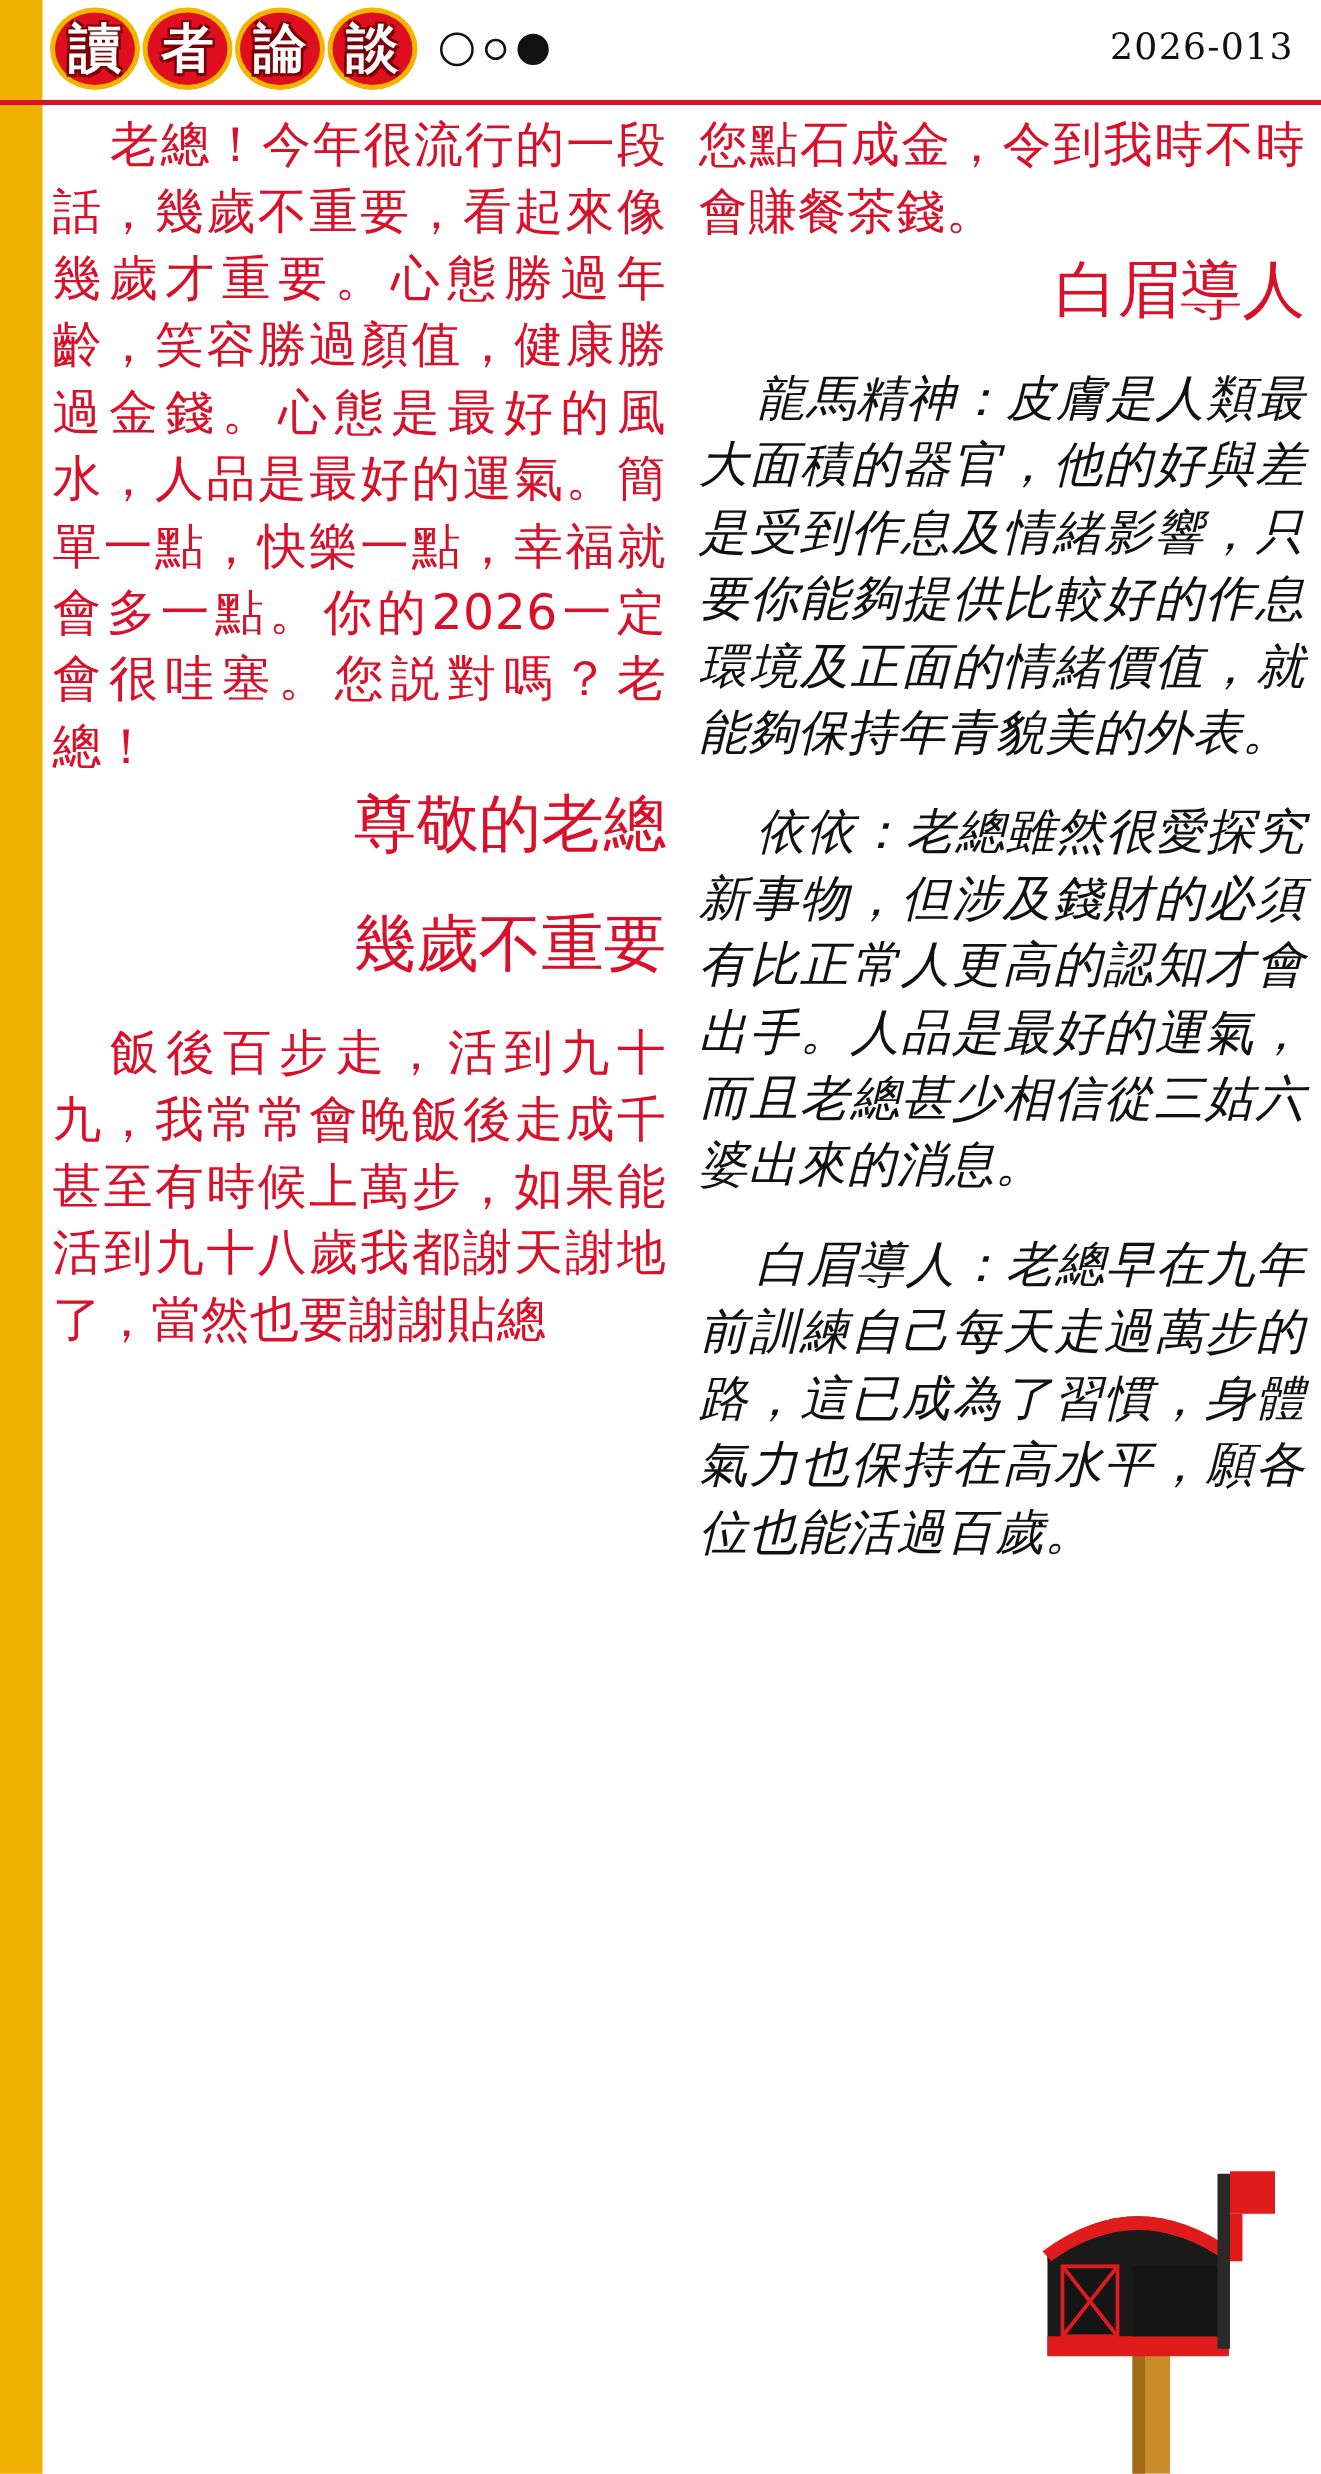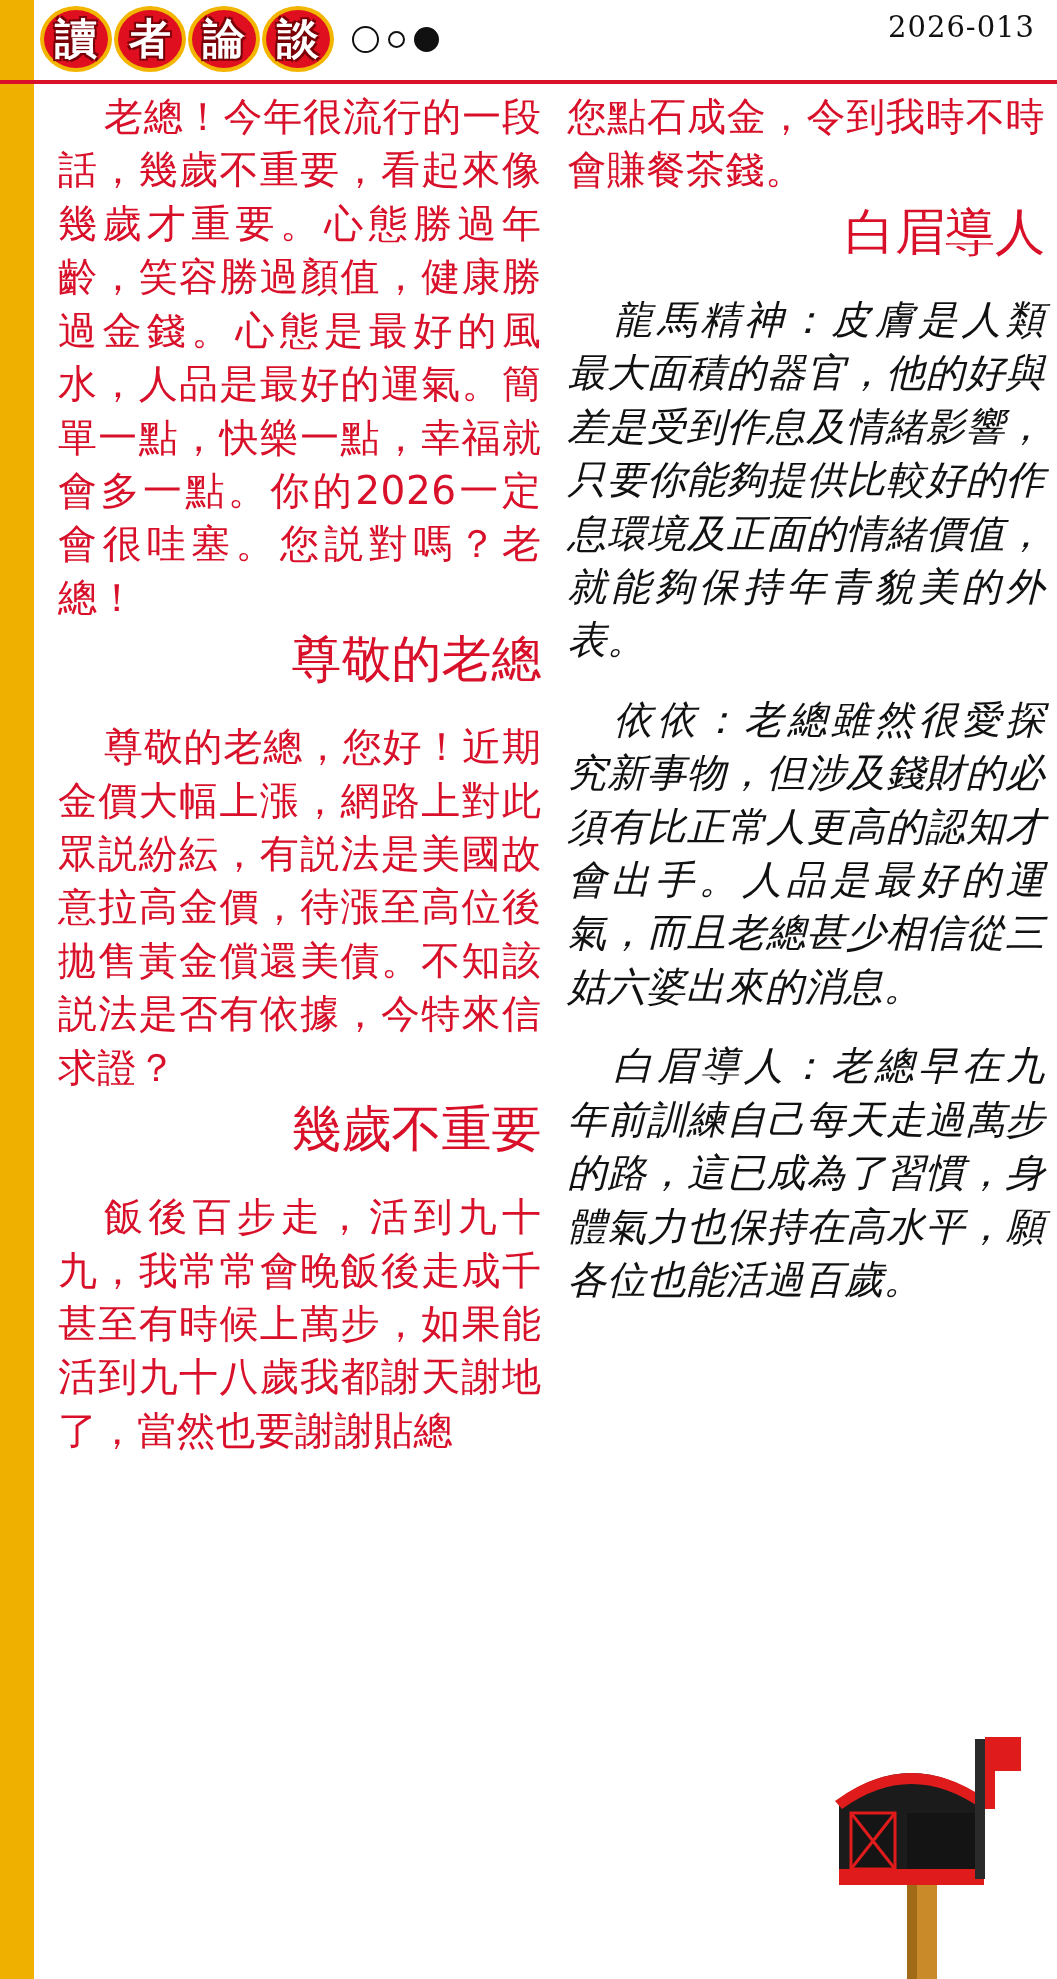--- a/index.html
+++ b/index.html
@@ -69,37 +69,36 @@
     border: 2px solid #111;
     box-sizing: border-box;
   }
   .dot.big-hollow { width: 27px; height: 27px; background: #fff; }
   .dot.small-hollow { width: 17px; height: 17px; background: #fff; }
   .dot.solid { width: 25px; height: 25px; background: #111; border-color: #111; }
 
   .issue-number {
     position: absolute;
     right: 22px;
-    top: 10px;
+    top: 20px;
     font-family: "DejaVu Serif", "Liberation Serif", serif;
     font-size: 29px;
     color: #111;
     letter-spacing: 1px;
   }
 
   
   .columns {
     position: absolute;
     top: 90px;
     left: 34px;
     right: 0;
     bottom: 0;
     display: flex;
     gap: 0;
-    padding-left: 16px;
   }
   .col {
     width: 511px;
     box-sizing: border-box;
     padding: 0 12px 0 8px;
     position: relative;
   }
   .col.right { padding-left: 14px; }
 
   .letter {
@@ -161,21 +160,20 @@
 <div class="columns">
 
   <div class="col left">
 
     <div class="letter">
       <p class="body indent red">老總！今年很流行的一段話，幾歲不重要，看起來像幾歲才重要。心態勝過年齡，笑容勝過顏值，健康勝過金錢。心態是最好的風水，人品是最好的運氣。簡單一點，快樂一點，幸福就會多一點。你的2026一定會很哇塞。您説對嗎？老總！</p>
       <p class="sign red">尊敬的老總</p>
     </div>
 
     <div class="letter">
-      <p class="body indent red">尊敬的老總，您好！近期金價大幅上漲，網路上對此眾説紛紜，有説法是美國故意拉高金價，待漲至高位後拋售黃金償還美債。不知該説法是否有依據，今特來信求證？</p>
       <p class="sign red">幾歲不重要</p>
     </div>
 
     <div class="letter">
       <p class="body indent red">飯後百步走，活到九十九，我常常會晚飯後走成千甚至有時候上萬步，如果能活到九十八歲我都謝天謝地了，當然也要謝謝貼總</p>
     </div>
 
   </div>
 
   <div class="col right">

